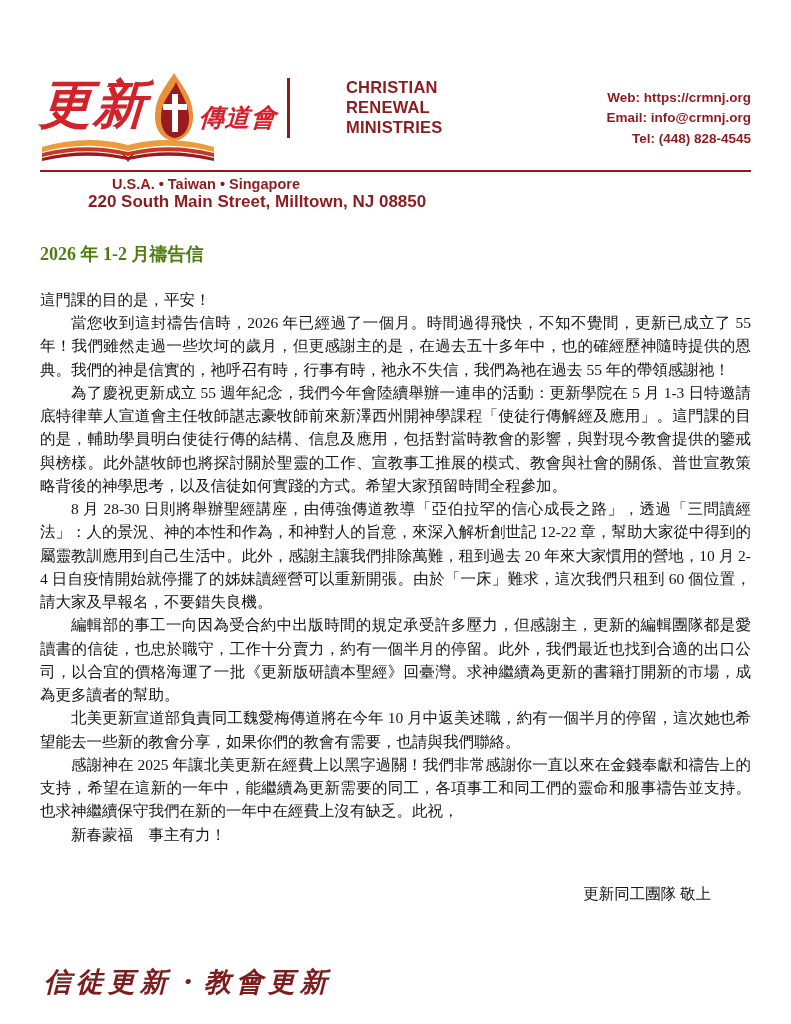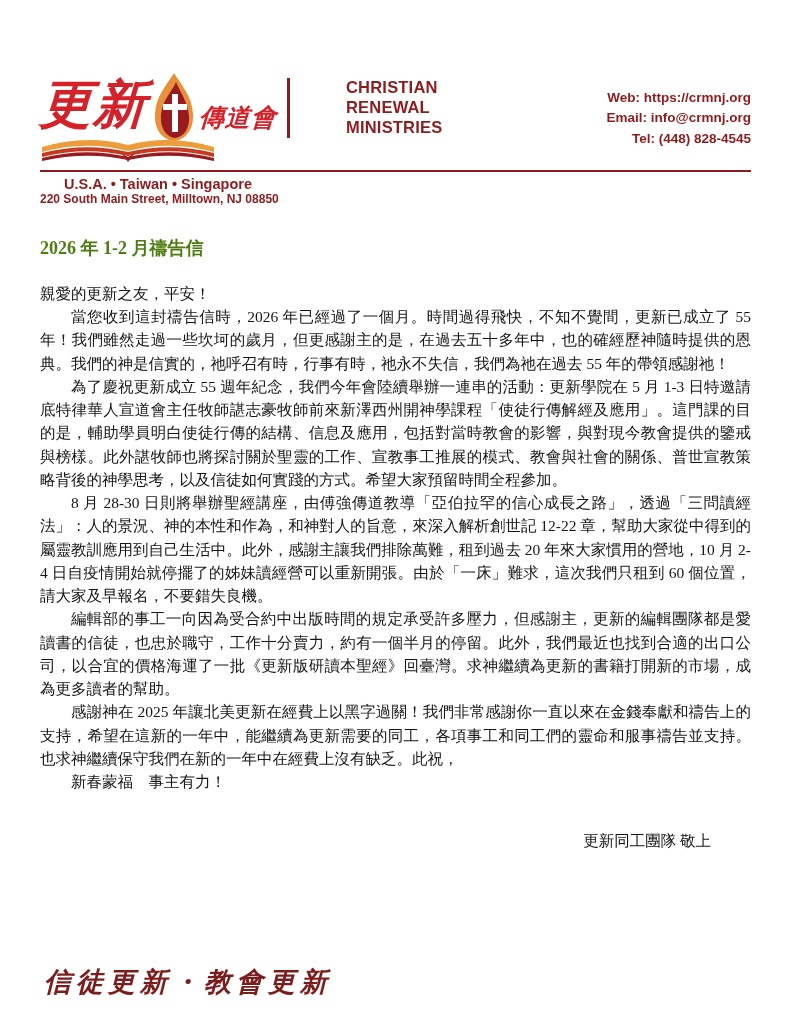--- a/index.html
+++ b/index.html
@@ -53,21 +53,21 @@
   }
   .rule { height: 2px; background: var(--maroon); margin-top: 2px; }
   .sub-row {
     display: flex; justify-content: space-between; align-items: baseline;
     font-family: "Liberation Sans", "DejaVu Sans", sans-serif;
     font-weight: 700; color: var(--maroon);
     margin-top: 4px;
     flex-direction: column;
   }
   .regions { font-size: 14.5px; padding-left: 24px; }
-  .address { font-size: 12px; }
+  .address { font-size: 17px; margin-left: 48px; }
 
   
   .title {
     text-align: left; font-weight: 700; font-size: 18px;
     margin: 30px 0 0 0; color: #4d7c0f;
   }
   .greeting { font-size: 15.5px; margin-top: 24px; }
   .letter-body { margin-top: 0; }
   .para {
     margin: 0; text-indent: 2em; text-align: justify;
@@ -138,27 +138,28 @@
       <div class="rule"></div>
 
       <div class="sub-row">
         <span class="regions">U.S.A. • Taiwan • Singapore</span>
         <span class="address">220 South Main Street, Milltown, NJ 08850</span>
       </div>
     </div>
 
     <h1 class="title">2026 年 1-2 月禱告信</h1>
 
-    <div class="greeting">親愛的更新之友，平安！</div>
+    <div class="greeting">這門課的目的是，平安！</div>
 
     <div class="letter-body">
         <p class="para"><span>當您收到這封禱告信時，2026 年已經過了一個月。時間過得飛快，不知不覺間，更新已成立了 55 年！我們雖然走過一些坎坷的歲月，但更感謝主的是，在過去五十多年中，也的確經歷神隨時提供的恩典。我們的神是信實的，祂呼召有時，行事有時，祂永不失信，我們為祂在過去 55 年的帶領感謝祂！</span></p>
         <p class="para"><span>為了慶祝更新成立 55 週年紀念，我們今年會陸續舉辦一連串的活動：更新學院在 5 月 1-3 日特邀請底特律華人宣道會主任牧師諶志豪牧師前來新澤西州開神學課程「使徒行傳解經及應用」。這門課的目的是，輔助學員明白使徒行傳的結構、信息及應用，包括對當時教會的影響，與對現今教會提供的鑒戒與榜樣。此外諶牧師也將探討關於聖靈的工作、宣教事工推展的模式、教會與社會的關係、普世宣教策略背後的神學思考，以及信徒如何實踐的方式。希望大家預留時間全程參加。</span></p>
         <p class="para"><span>8 月 28-30 日則將舉辦聖經講座，由傅強傳道教導「亞伯拉罕的信心成長之路」，透過「三問讀經法」：人的景況、神的本性和作為，和神對人的旨意，來深入解析創世記 12-22 章，幫助大家從中得到的屬靈教訓應用到自己生活中。此外，感謝主讓我們排除萬難，租到過去 20 年來大家慣用的營地，10 月 2-4 日自疫情開始就停擺了的姊妹讀經營可以重新開張。由於「一床」難求，這次我們只租到 60 個位置，請大家及早報名，不要錯失良機。</span></p>
         <p class="para"><span>編輯部的事工一向因為受合約中出版時間的規定承受許多壓力，但感謝主，更新的編輯團隊都是愛讀書的信徒，也忠於職守，工作十分賣力，約有一個半月的停留。此外，我們最近也找到合適的出口公司，以合宜的價格海運了一批《更新版研讀本聖經》回臺灣。求神繼續為更新的書籍打開新的市場，成為更多讀者的幫助。</span></p>
+        <p class="para"><span>北美更新宣道部負責同工魏愛梅傳道將在今年 10 月中返美述職，約有一個半月的停留，這次她也希望能去一些新的教會分享，如果你們的教會有需要，也請與我們聯絡。</span></p>
         <p class="para"><span>感謝神在 2025 年讓北美更新在經費上以黑字過關！我們非常感謝你一直以來在金錢奉獻和禱告上的支持，希望在這新的一年中，能繼續為更新需要的同工，各項事工和同工們的靈命和服事禱告並支持。也求神繼續保守我們在新的一年中在經費上沒有缺乏。此祝，</span></p>
       </div>
 
     <p class="closing">新春蒙福　事主有力！</p>
 
     <div class="signature">更新同工團隊 敬上</div>
 
   </div>
 
   <div class="slogan">信徒更新・教會更新</div>

